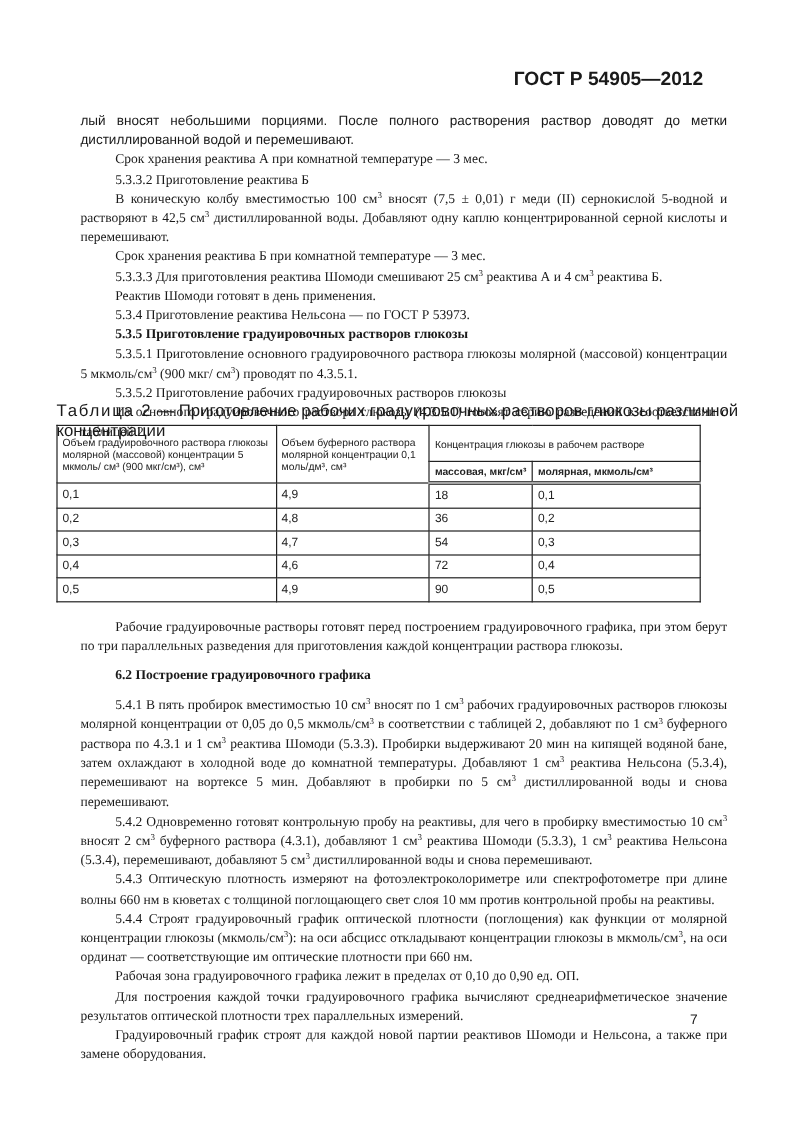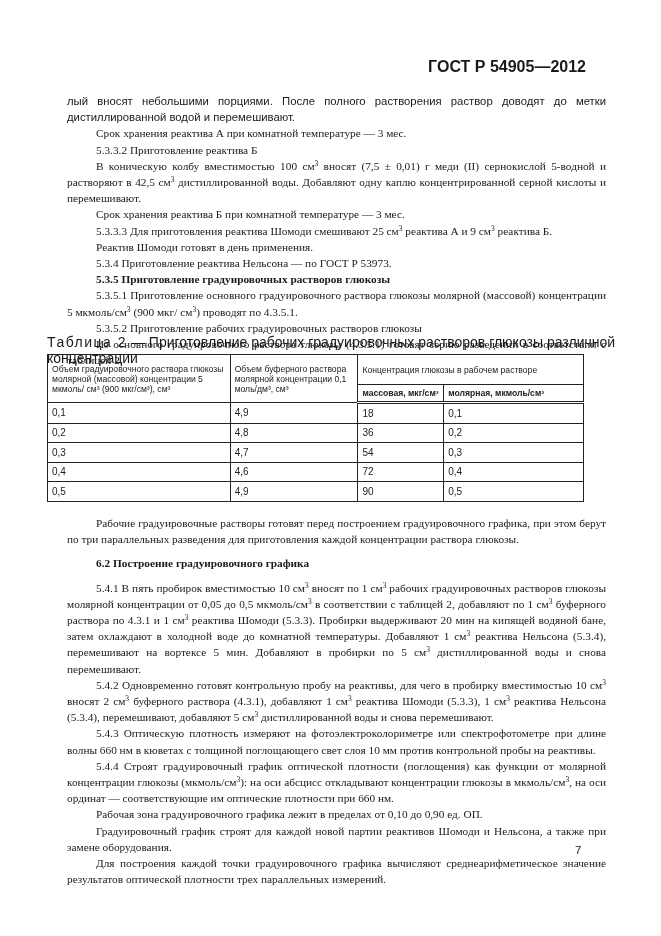--- a/index.html
+++ b/index.html
@@ -26,21 +26,21 @@
 <body>
 
 <div class="hdr">ГОСТ Р 54905—2012</div>
 
 <div class="page" id="block1" style="top:93px;">
     <p class="p">лый вносят небольшими порциями. После полного растворения раствор доводят до метки дистиллированной водой и перемешивают.</p>
     <p class="p ind">Срок хранения реактива А при комнатной температуре — 3 мес.</p>
     <p class="p ind">5.3.3.2  Приготовление реактива Б</p>
     <p class="p ind"><span>В коническую колбу вместимостью 100 см</span><sup>3</sup><span> вносят (7,5 ± 0,01) г меди (II) сернокислой 5-водной и растворяют в 42,5 см</span><sup>3</sup><span> дистиллированной воды. Добавляют одну каплю концентрированной серной кислоты и перемешивают.</span></p>
     <p class="p ind">Срок хранения реактива Б при комнатной температуре — 3 мес.</p>
-    <p class="p ind"><span>5.3.3.3  Для приготовления реактива Шомоди смешивают 25 см</span><sup>3</sup><span> реактива А и 9 см</span><sup>3</sup><span> реактива Б.</span></p>
+    <p class="p ind"><span>5.3.3.3  Для приготовления реактива Шомоди смешивают 25 см</span><sup>3</sup><span> реактива А и 4 см</span><sup>3</sup><span> реактива Б.</span></p>
     <p class="p ind">Реактив Шомоди готовят в день применения.</p>
     <p class="p ind">5.3.4  Приготовление реактива Нельсона — по ГОСТ  Р 53973.</p>
     <p class="p ind b">5.3.5  Приготовление градуировочных растворов глюкозы</p>
     <p class="p ind"><span>5.3.5.1  Приготовление основного градуировочного раствора глюкозы молярной (массовой) концентрации 5 мкмоль/см</span><sup>3</sup><span> (900 мкг/ см</span><sup>3</sup><span>) проводят по 4.3.5.1.</span></p>
     <p class="p ind">5.3.5.2  Приготовление рабочих градуировочных растворов глюкозы</p>
     <p class="p ind">Из основного градуировочного раствора глюкозы (4.3.5.1) готовят серию разведений в соответствии с таблицей 2.</p>
   </div>
 
 <div class="cap"><span class="sp">Таблица 2</span><span> — Приготовление рабочих градуировочных растворов глюкозы различной концентрации</span></div>
 
@@ -97,17 +97,17 @@
 </table>
 
 <div class="page sec2" id="block2">
     <p class="p ind">Рабочие градуировочные растворы готовят перед построением градуировочного графика, при этом берут по три параллельных разведения для приготовления каждой концентрации раствора глюкозы.</p>
     <p class="p ind b" style="margin-top: 8px;">6.2  Построение градуировочного графика</p>
     <p class="p ind" style="margin-top: 8px;"><span>5.4.1  В пять пробирок вместимостью 10 см</span><sup>3</sup><span> вносят по 1 см</span><sup>3</sup><span> рабочих градуировочных растворов глюкозы молярной концентрации от 0,05 до 0,5 мкмоль/см</span><sup>3</sup><span> в соответствии с таблицей 2, добавляют по 1 см</span><sup>3</sup><span> буферного раствора по 4.3.1 и 1 см</span><sup>3</sup><span> реактива Шомоди (5.3.3). Пробирки выдерживают 20 мин на кипящей водяной бане, затем охлаждают в холодной воде до комнатной температуры. Добавляют 1 см</span><sup>3</sup><span> реактива Нельсона (5.3.4), перемешивают на вортексе 5 мин. Добавляют в пробирки по 5 см</span><sup>3</sup><span> дистиллированной воды и снова перемешивают.</span></p>
     <p class="p ind"><span>5.4.2  Одновременно готовят контрольную пробу на реактивы, для чего в пробирку вместимостью 10 см</span><sup>3</sup><span> вносят 2 см</span><sup>3</sup><span> буферного раствора (4.3.1), добавляют 1 см</span><sup>3</sup><span> реактива Шомоди (5.3.3), 1 см</span><sup>3</sup><span> реактива Нельсона (5.3.4), перемешивают, добавляют 5 см</span><sup>3</sup><span> дистиллированной воды и снова перемешивают.</span></p>
     <p class="p ind">5.4.3  Оптическую плотность измеряют на фотоэлектроколориметре или спектрофотометре при длине волны 660 нм в кюветах с толщиной поглощающего свет слоя 10 мм против контрольной пробы на реактивы.</p>
     <p class="p ind"><span>5.4.4  Строят градуировочный график оптической плотности (поглощения) как функции от молярной концентрации глюкозы (мкмоль/см</span><sup>3</sup><span>): на оси абсцисс откладывают концентрации глюкозы в мкмоль/см</span><sup>3</sup><span>, на оси ординат — соответствующие им оптические плотности при 660 нм.</span></p>
     <p class="p ind">Рабочая зона градуировочного графика лежит в пределах от 0,10 до 0,90 ед. ОП.</p>
+    <p class="p ind">Для построения каждой точки градуировочного графика вычисляют среднеарифметическое значение результатов оптической плотности трех параллельных измерений.</p>
     <p class="p ind">Градуировочный график строят для каждой новой партии реактивов Шомоди и Нельсона, а также при замене оборудования.</p>
-    <p class="p ind">Для построения каждой точки градуировочного графика вычисляют среднеарифметическое значение результатов оптической плотности трех параллельных измерений.</p>
   </div>
 
 <div class="pnum">7</div>
 
 </body></html>

